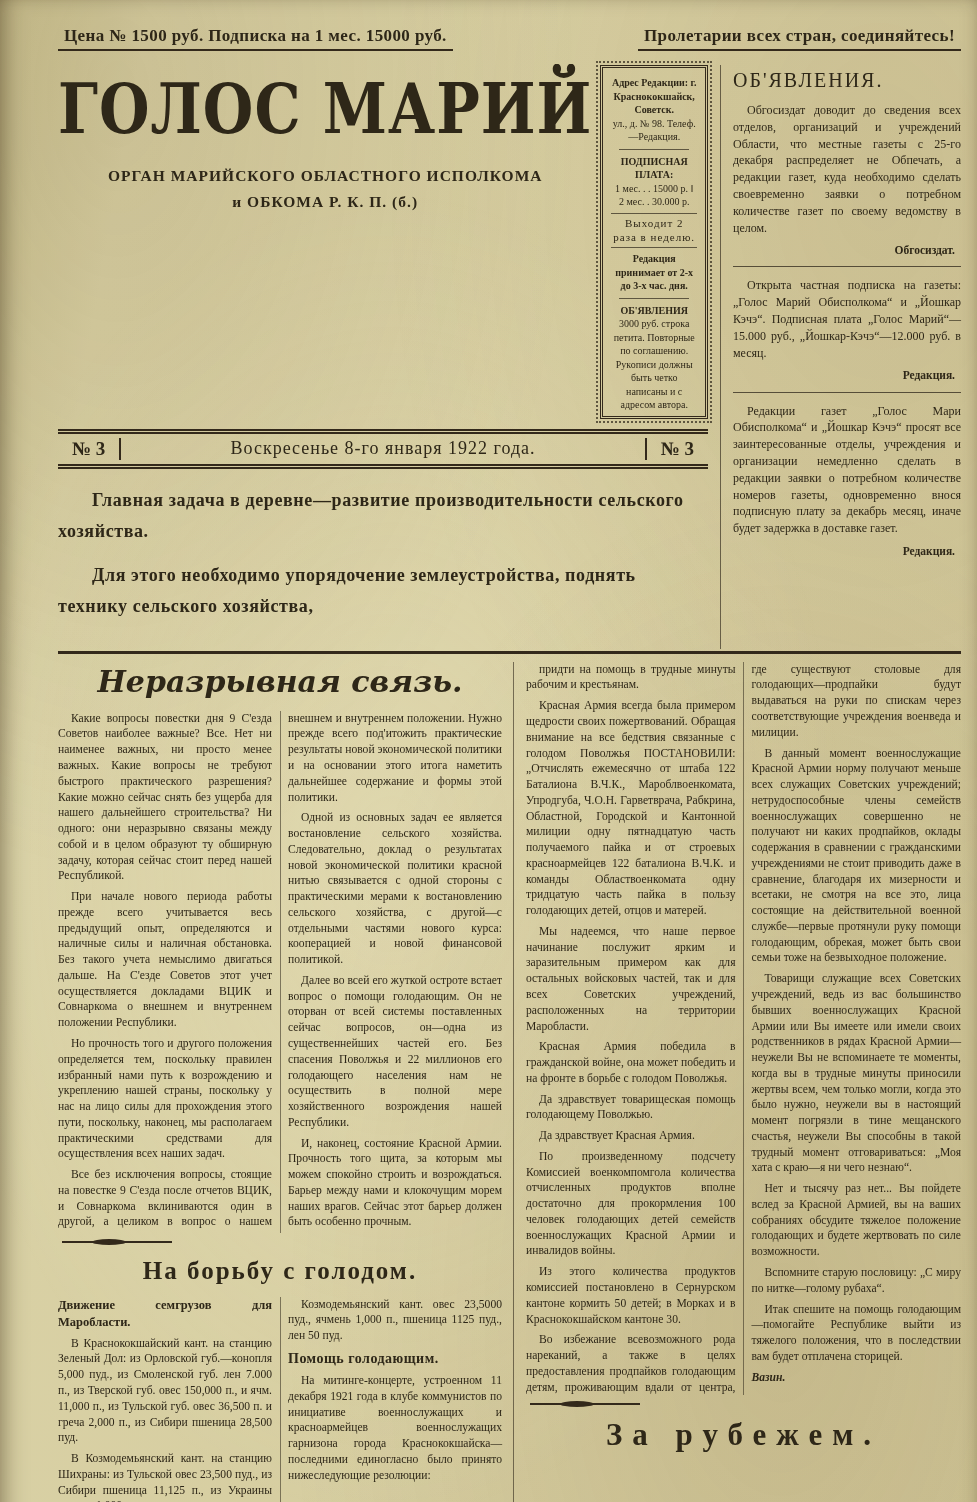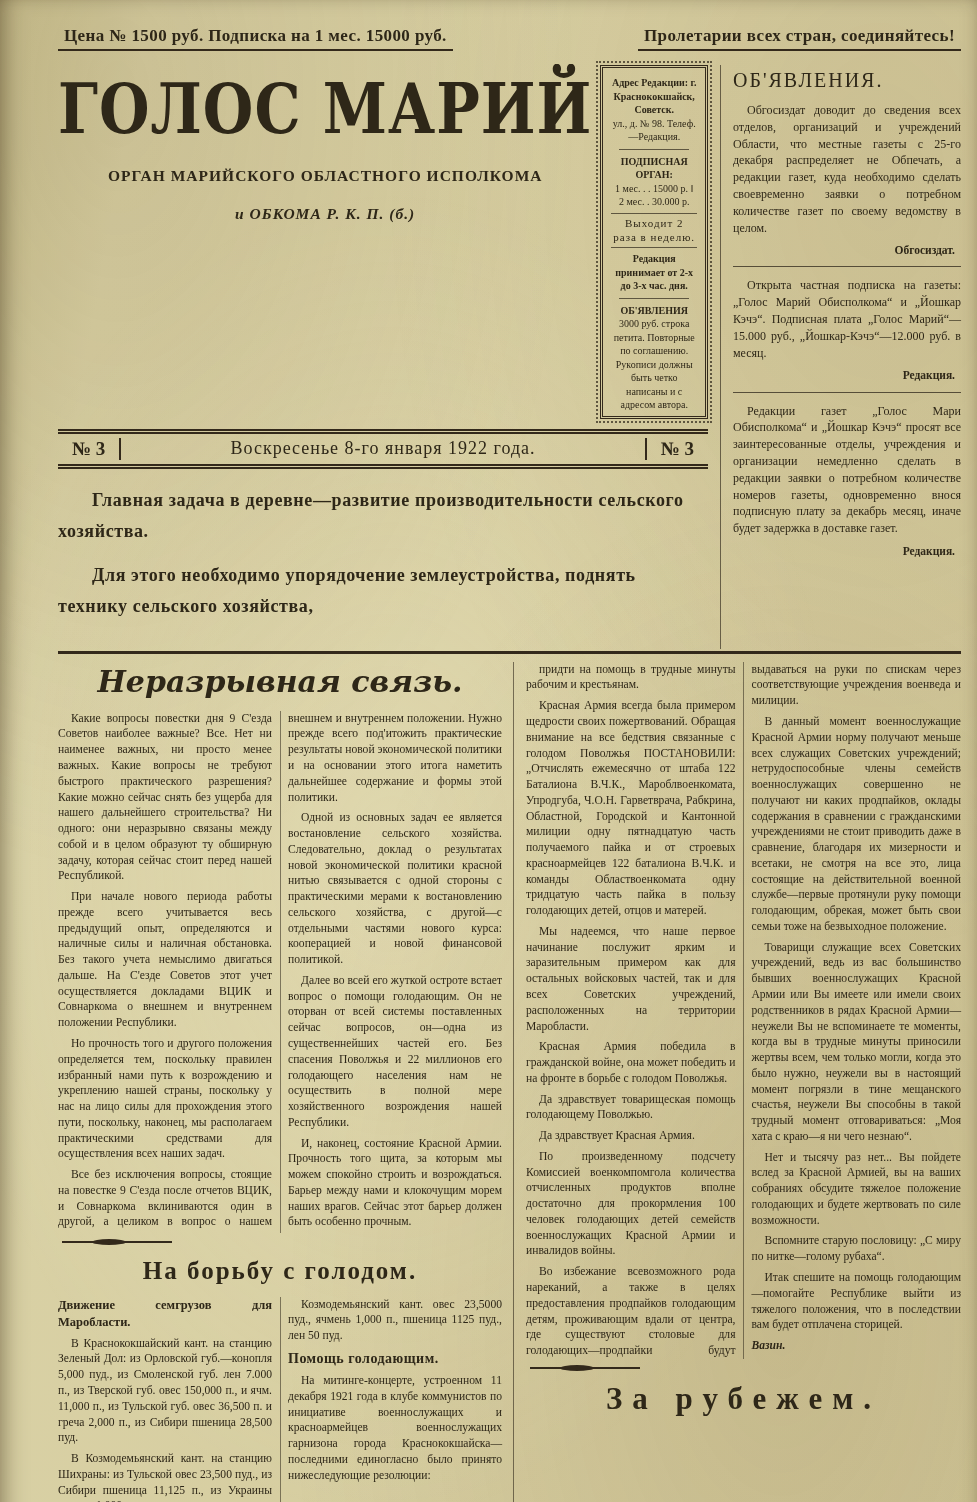--- a/index.html
+++ b/index.html
@@ -24,21 +24,21 @@
   .header-zone{display:flex;}
   .header-left{flex:0 0 650px;max-width:650px;}
   .header-right{flex:1;border-left:1px solid rgba(46,38,25,.65);padding-left:12px;margin-left:12px;}
   .masthead-row{display:flex;align-items:stretch;}
   .title-block{flex:0 0 385px;text-align:center;padding-top:10px;}
   .mast-title{
     font-family:"DejaVu Serif",serif;font-weight:bold;font-size:58px;line-height:1.0;
     letter-spacing:1px;transform:scaleY(1.18);transform-origin:top center;white-space:nowrap;
   }
   .mast-sub{font-weight:bold;font-size:15.5px;letter-spacing:1px;margin-top:34px;}
-  .mast-sub2{font-weight:bold;font-size:15.5px;letter-spacing:1px;margin-top:20px;font-style:italic;}
+  .mast-sub2{font-weight:bold;font-size:15.5px;letter-spacing:1px;margin-top:8px;}
   .info-box{
     flex:1;margin-left:8px;border:3px double #33291b;outline:2px dotted rgba(46,38,25,.7);outline-offset:2px;
     padding:8px 8px 4px;font-size:10px;text-align:center;line-height:1.35;
   }
   .info-box .b{font-weight:bold;}
   .info-box .rule{border-top:1px solid rgba(46,38,25,.7);margin:5px 8px;}
   .info-box .strip{border-top:1px solid rgba(46,38,25,.7);border-bottom:1px solid rgba(46,38,25,.7);padding:2px 0;margin:4px 0;font-size:11px;letter-spacing:1px;}
   .datebar{
     display:flex;align-items:center;margin-top:10px;
     border-top:5px double #33291b;border-bottom:5px double #33291b;padding:4px 0;
@@ -84,21 +84,21 @@
       <div class="masthead-row">
         <div class="title-block">
           <div class="mast-title">ГОЛОС МАРИЙ</div>
           <div class="mast-sub">ОРГАН МАРИЙСКОГО ОБЛАСТНОГО ИСПОЛКОМА</div>
           <div class="mast-sub2">и ОБКОМА Р. К. П. (б.)</div>
         </div>
         <div class="info-box">
           <div class="b">Адрес Редакции: г. Краснококшайск, Советск.</div>
           <div>ул., д. № 98. Телеф.—Редакция.</div>
           <div class="rule"></div>
-          <div class="b">ПОДПИСНАЯ ОРГАН:</div>
+          <div class="b">ПОДПИСНАЯ ПЛАТА:</div>
           <div>1 мес. . . 15000 р. ‖ 2 мес. . 30.000 р.</div>
           <div class="strip">Выходит 2 раза в неделю.</div>
           <div class="b">Редакция принимает от 2-х до 3-х час. дня.</div>
           <div class="rule"></div>
           <div class="b">ОБ'ЯВЛЕНИЯ</div>
           <div>3000 руб. строка петита. Повторные по соглашению.</div>
           <div>Рукописи должны быть четко написаны и с адресом автора.</div>
         </div>
       </div>
       <div class="datebar">
@@ -155,20 +155,21 @@
 
     <div class="body-right">
       <div class="cols2">
         <p>придти на помощь в трудные минуты рабочим и крестьянам.</p>
         <p>Красная Армия всегда была примером щедрости своих пожертвований. Обращая внимание на все бедствия связанные с голодом Поволжья ПОСТАНОВИЛИ: „Отчислять ежемесячно от штаба 122 Баталиона В.Ч.К., Мароблвоенкомата, Упродгуба, Ч.О.Н. Гарветврача, Рабкрина, Областной, Городской и Кантонной милиции одну пятнадцатую часть получаемого пайка и от строевых красноармейцев 122 баталиона В.Ч.К. и команды Областвоенкомата одну тридцатую часть пайка в пользу голодающих детей, отцов и матерей.</p>
         <p>Мы надеемся, что наше первое начинание послужит ярким и заразительным примером как для остальных войсковых частей, так и для всех Советских учреждений, расположенных на территории Маробласти.</p>
         <p>Красная Армия победила в гражданской войне, она может победить и на фронте в борьбе с голодом Поволжья.</p>
         <p>Да здравствует товарищеская помощь голодающему Поволжью.</p>
         <p>Да здравствует Красная Армия.</p>
         <p>По произведенному подсчету Комиссией военкомпомгола количества отчисленных продуктов вполне достаточно для прокормления 100 человек голодающих детей семейств военнослужащих Красной Армии и инвалидов войны.</p>
+        <p>Из этого количества продуктов комиссией постановлено в Сернурском кантоне кормить 50 детей; в Морках и в Краснококшайском кантоне 30.</p>
         <p>Во избежание всевозможного рода нареканий, а также в целях предоставления продпайков голодающим детям, проживающим вдали от центра, где существуют столовые для голодающих—продпайки будут выдаваться на руки по спискам через соответствующие учреждения военведа и милиции.</p>
         <p>В данный момент военнослужащие Красной Армии норму получают меньше всех служащих Советских учреждений; нетрудоспособные члены семейств военнослужащих совершенно не получают ни каких продпайков, оклады содержания в сравнении с гражданскими учреждениями не стоит приводить даже в сравнение, благодаря их мизерности и всетаки, не смотря на все это, лица состоящие на действительной военной службе—первые протянули руку помощи голодающим, обрекая, может быть свои семьи тоже на безвыходное положение.</p>
         <p>Товарищи служащие всех Советских учреждений, ведь из вас большинство бывших военнослужащих Красной Армии или Вы имеете или имели своих родственников в рядах Красной Армии—неужели Вы не вспоминаете те моменты, когда вы в трудные минуты приносили жертвы всем, чем только могли, когда это было нужно, неужели вы в настоящий момент погрязли в тине мещанского счастья, неужели Вы способны в такой трудный момент отговариваться: „Моя хата с краю—я ни чего незнаю“.</p>
         <p>Нет и тысячу раз нет... Вы пойдете вслед за Красной Армией, вы на ваших собраниях обсудите тяжелое положение голодающих и будете жертвовать по силе возможности.</p>
         <p>Вспомните старую пословицу: „С миру по нитке—голому рубаха“.</p>
         <p>Итак спешите на помощь голодающим—помогайте Республике выйти из тяжелого положения, что в последствии вам будет отплачена сторицей.</p>
         <p class="sig-right">Вазин.</p>
       </div>
       <div class="endsep"></div>
 

